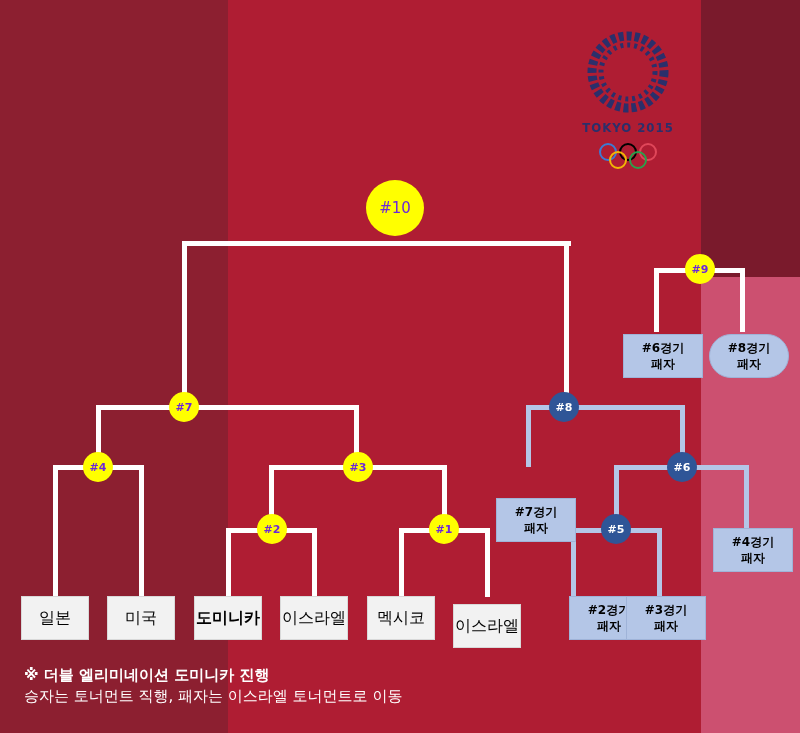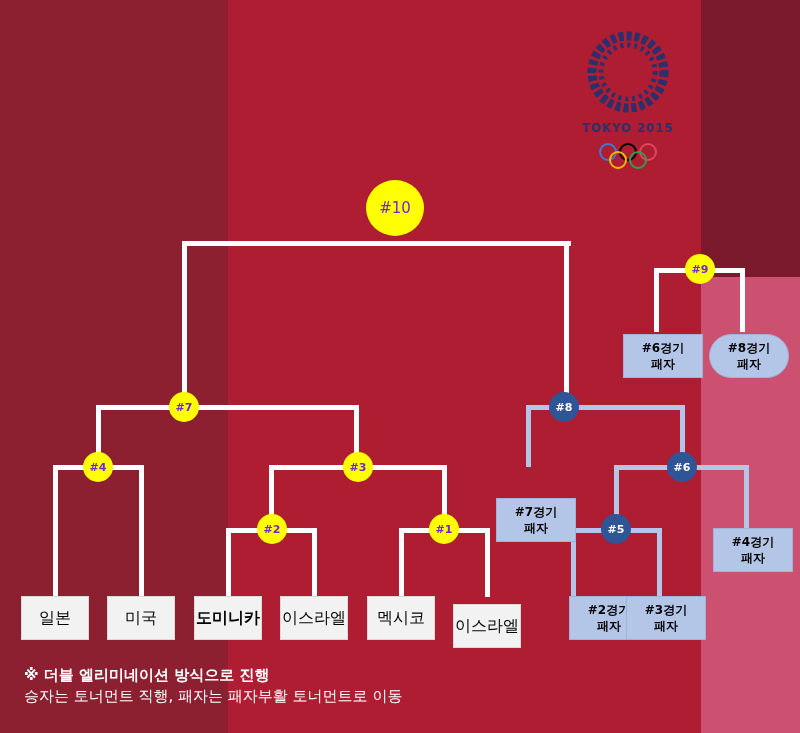--- a/index.html
+++ b/index.html
@@ -108,14 +108,14 @@
 패자</div>
 <div class="loser" style="left:713px;top:528px;">#4경기
 패자</div>
 <div class="loser" style="left:496px;top:466px;margin-top:32px;">#7경기
 패자</div>
 <div class="loser" style="left:623px;top:334px;">#6경기
 패자</div>
 <div class="loser" style="left:709px;top:334px;border-radius:22px;">#8경기
 패자</div>
 
-<div class="note note1">※ 더블 엘리미네이션 방식으로 진행</div>
-<div class="note note2">승자는 토너먼트 직행, 패자는 패자부활 토너먼트로 이동</div>
+<div class="note note1">※ 더블 엘리미네이션 도미니카 진행</div>
+<div class="note note2">승자는 토너먼트 직행, 패자는 이스라엘 토너먼트로 이동</div>
 
 </body></html>

